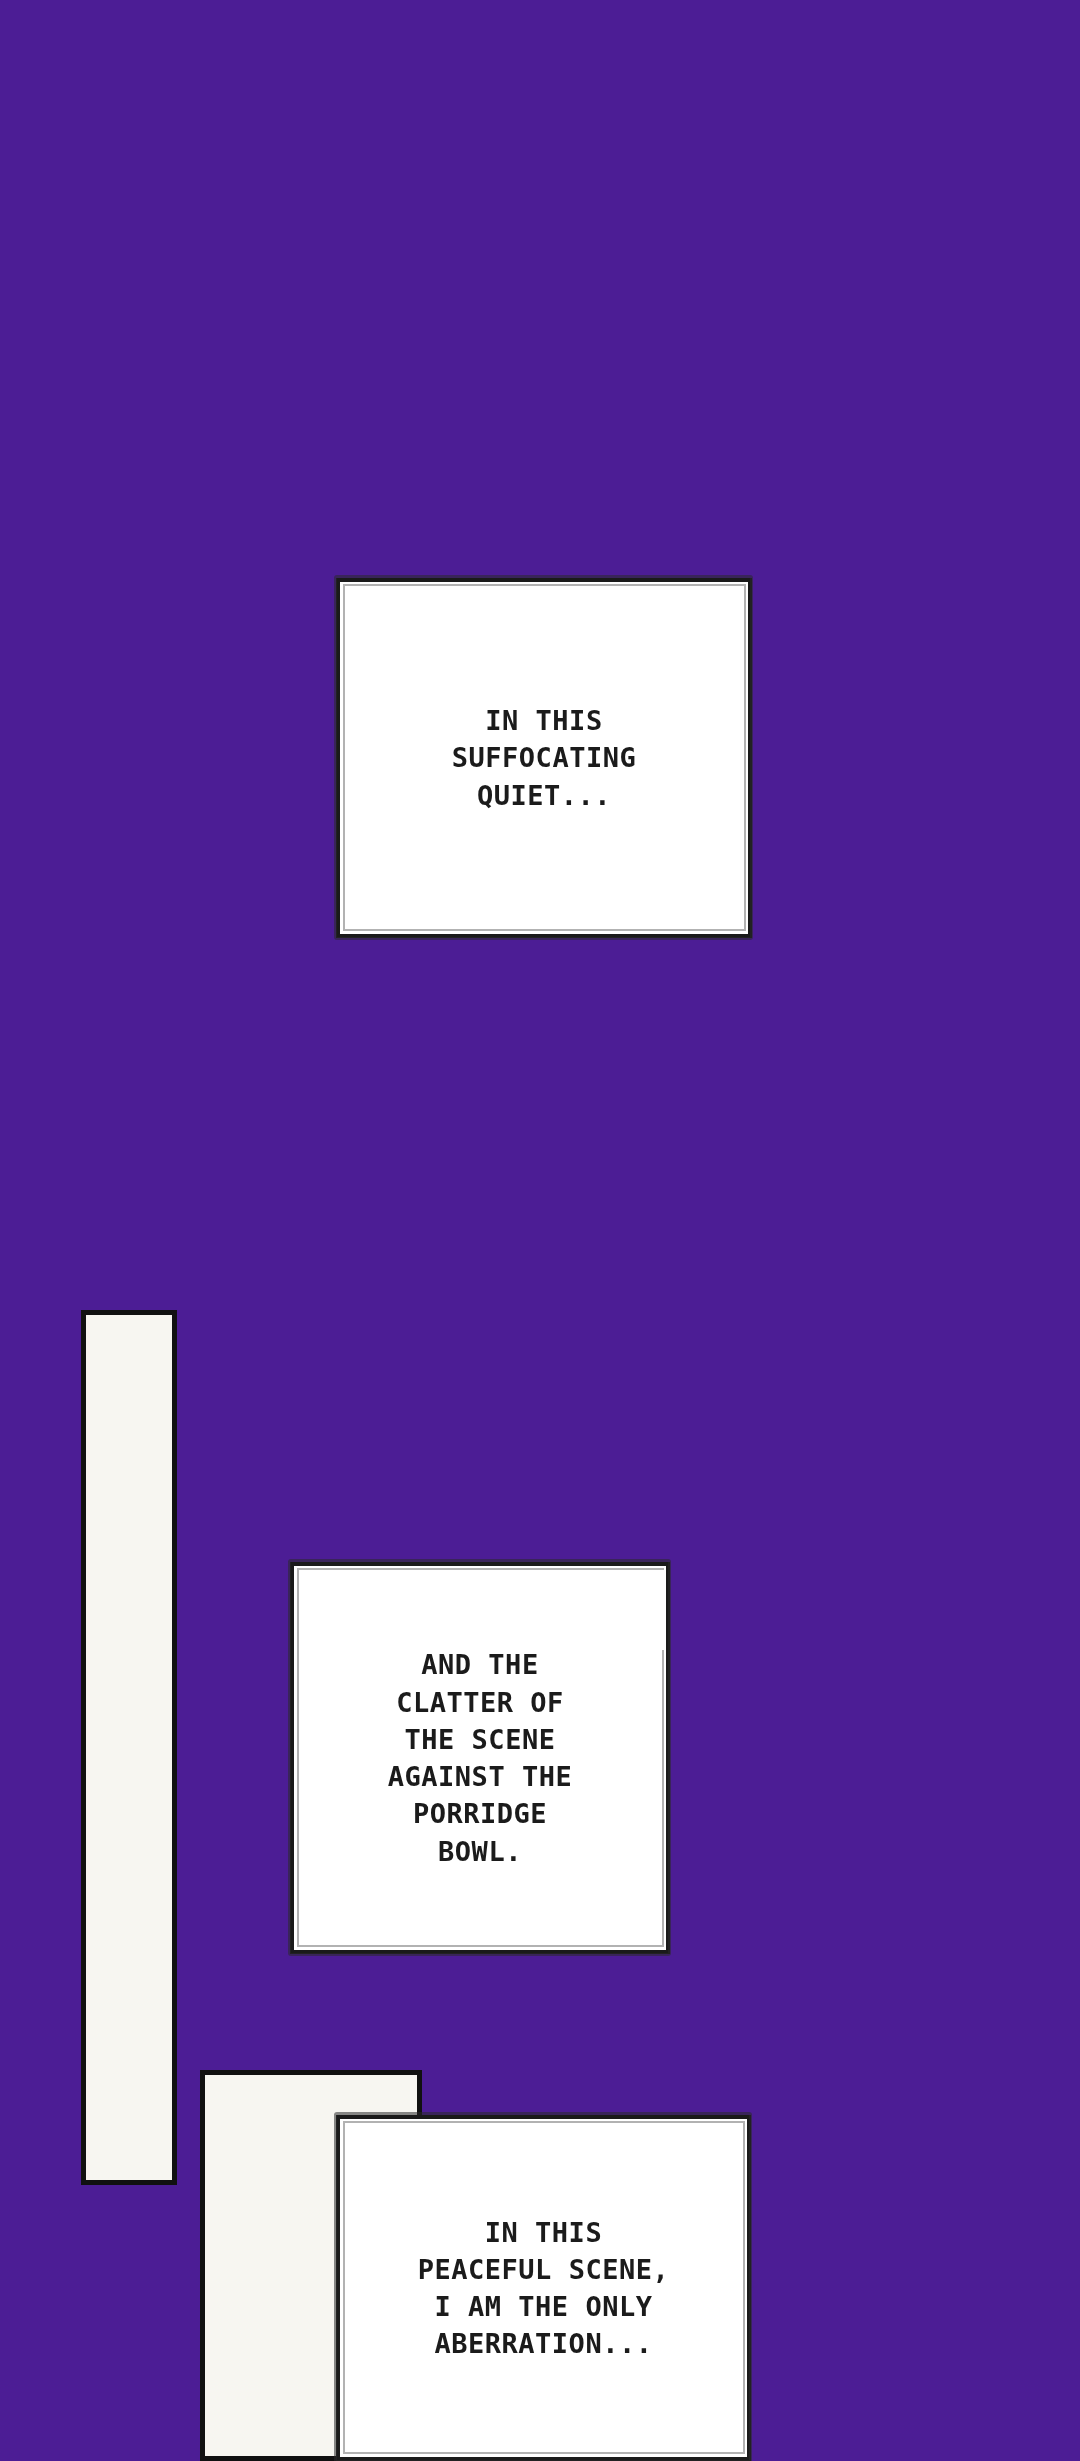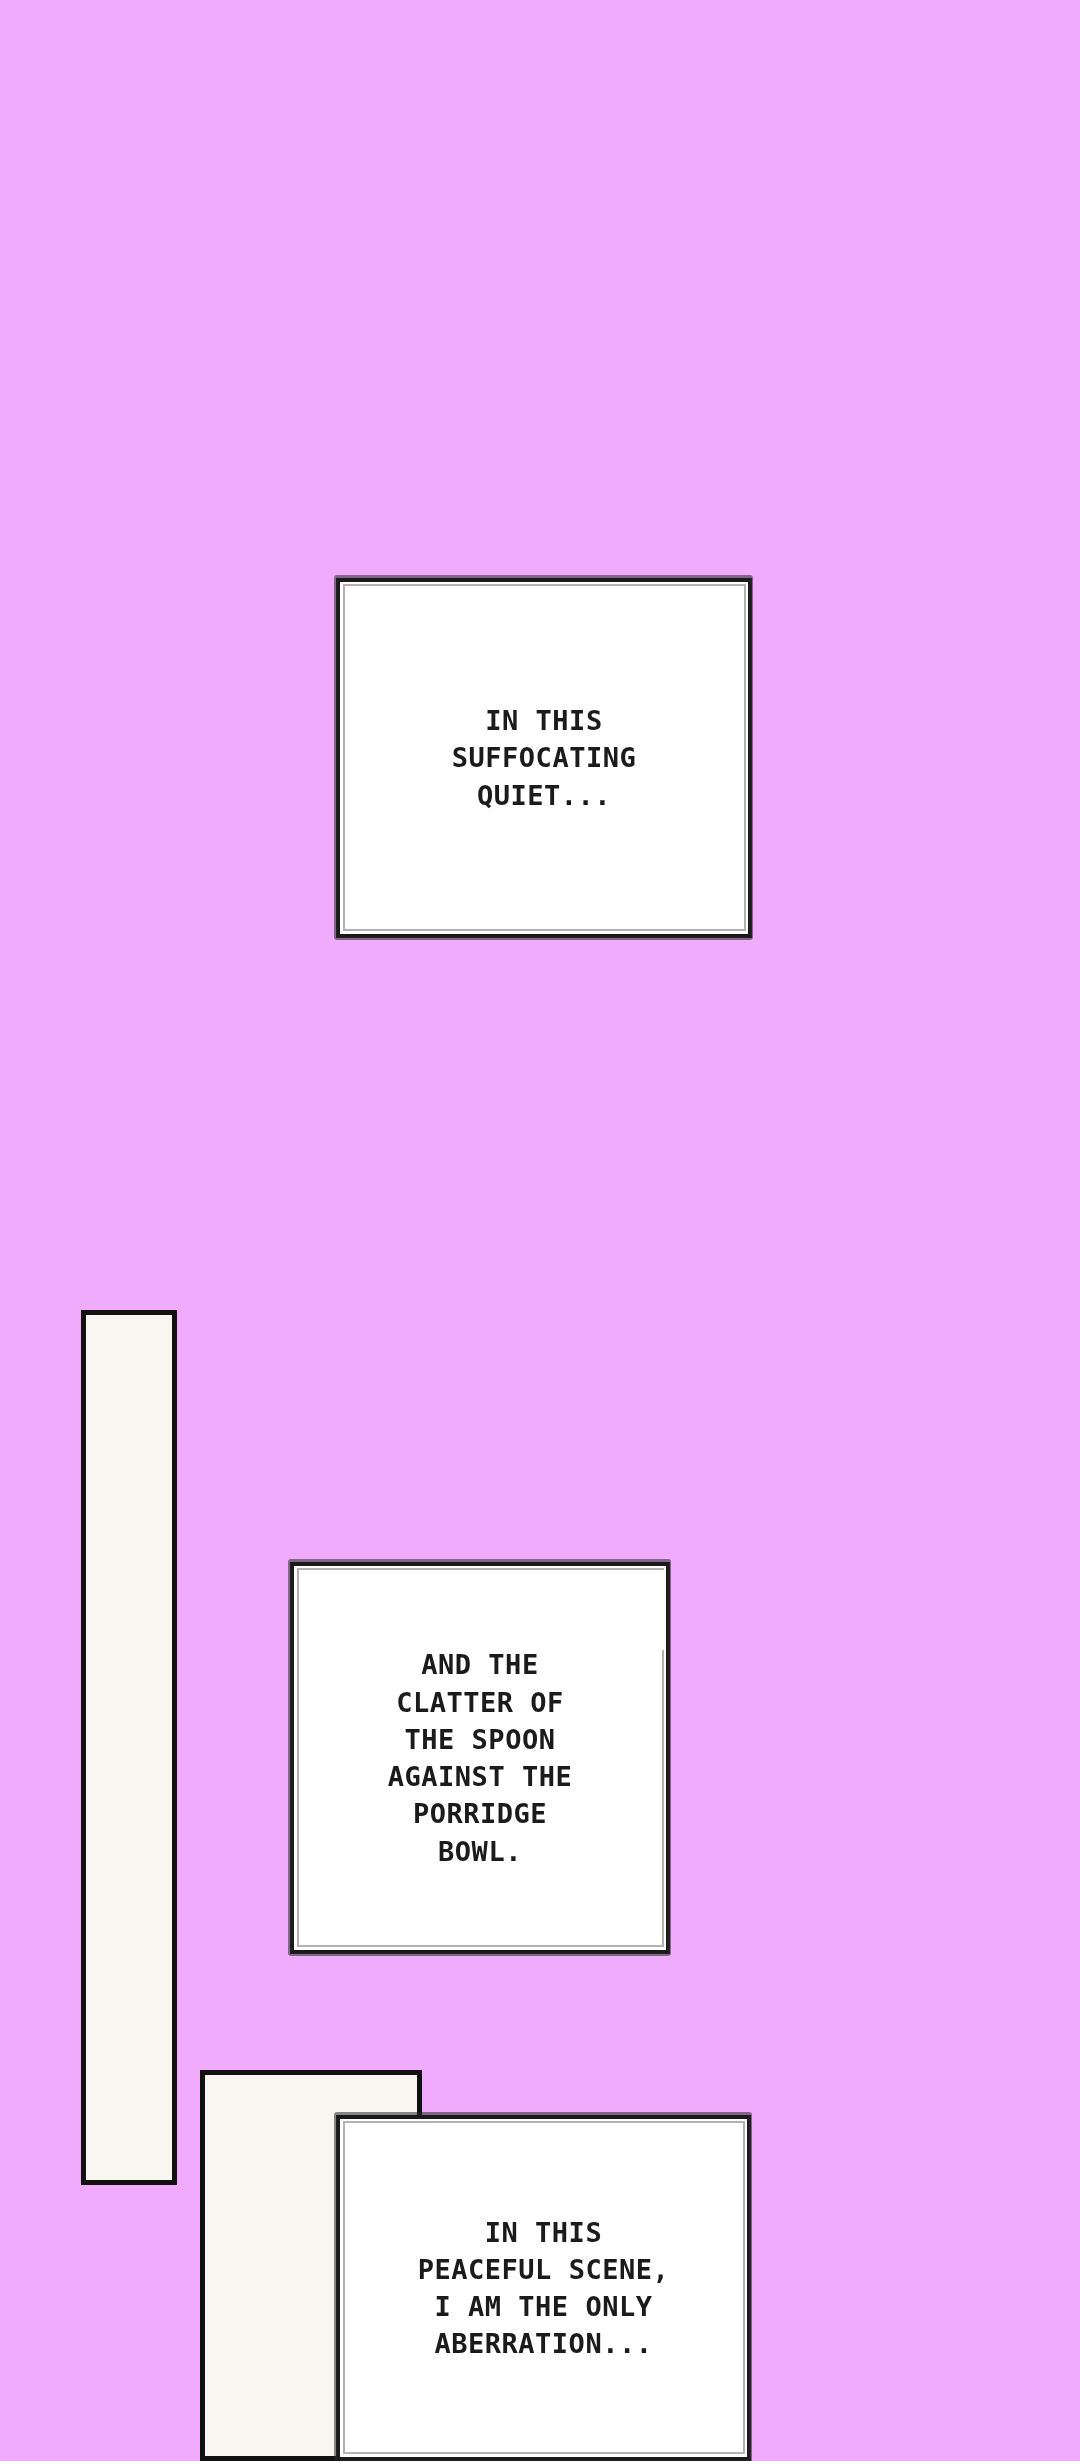--- a/index.html
+++ b/index.html
@@ -7,21 +7,21 @@
     padding: 0;
     background: #ffffff;
   }
   body {
     font-family: "DejaVu Sans", sans-serif;
   }
   #page {
     position: relative;
     width: 1080px;
     height: 2461px;
-    background: #f0abfc;
+    background: #4c1d95;
     overflow: hidden;
   }
 
   
   .box {
     position: absolute;
     box-sizing: border-box;
     background: #ffffff;
     border: 4px solid #1a1a1a;
     display: flex;
@@ -134,21 +134,21 @@
 SUFFOCATING
 QUIET...</span>
   </div>
 
   <div id="side-bar"></div>
 
 
   <div class="box rough" id="panel-3">
     <span class="txt">AND THE
 CLATTER OF
-THE SPOON
+THE SCENE
 AGAINST THE
 PORRIDGE
 BOWL.</span>
   </div>
 
   <div class="merge-patch" id="patch-a"></div>
 
   <div class="box" id="panel-4"></div>
 
   <div class="box rough" id="panel-5">

